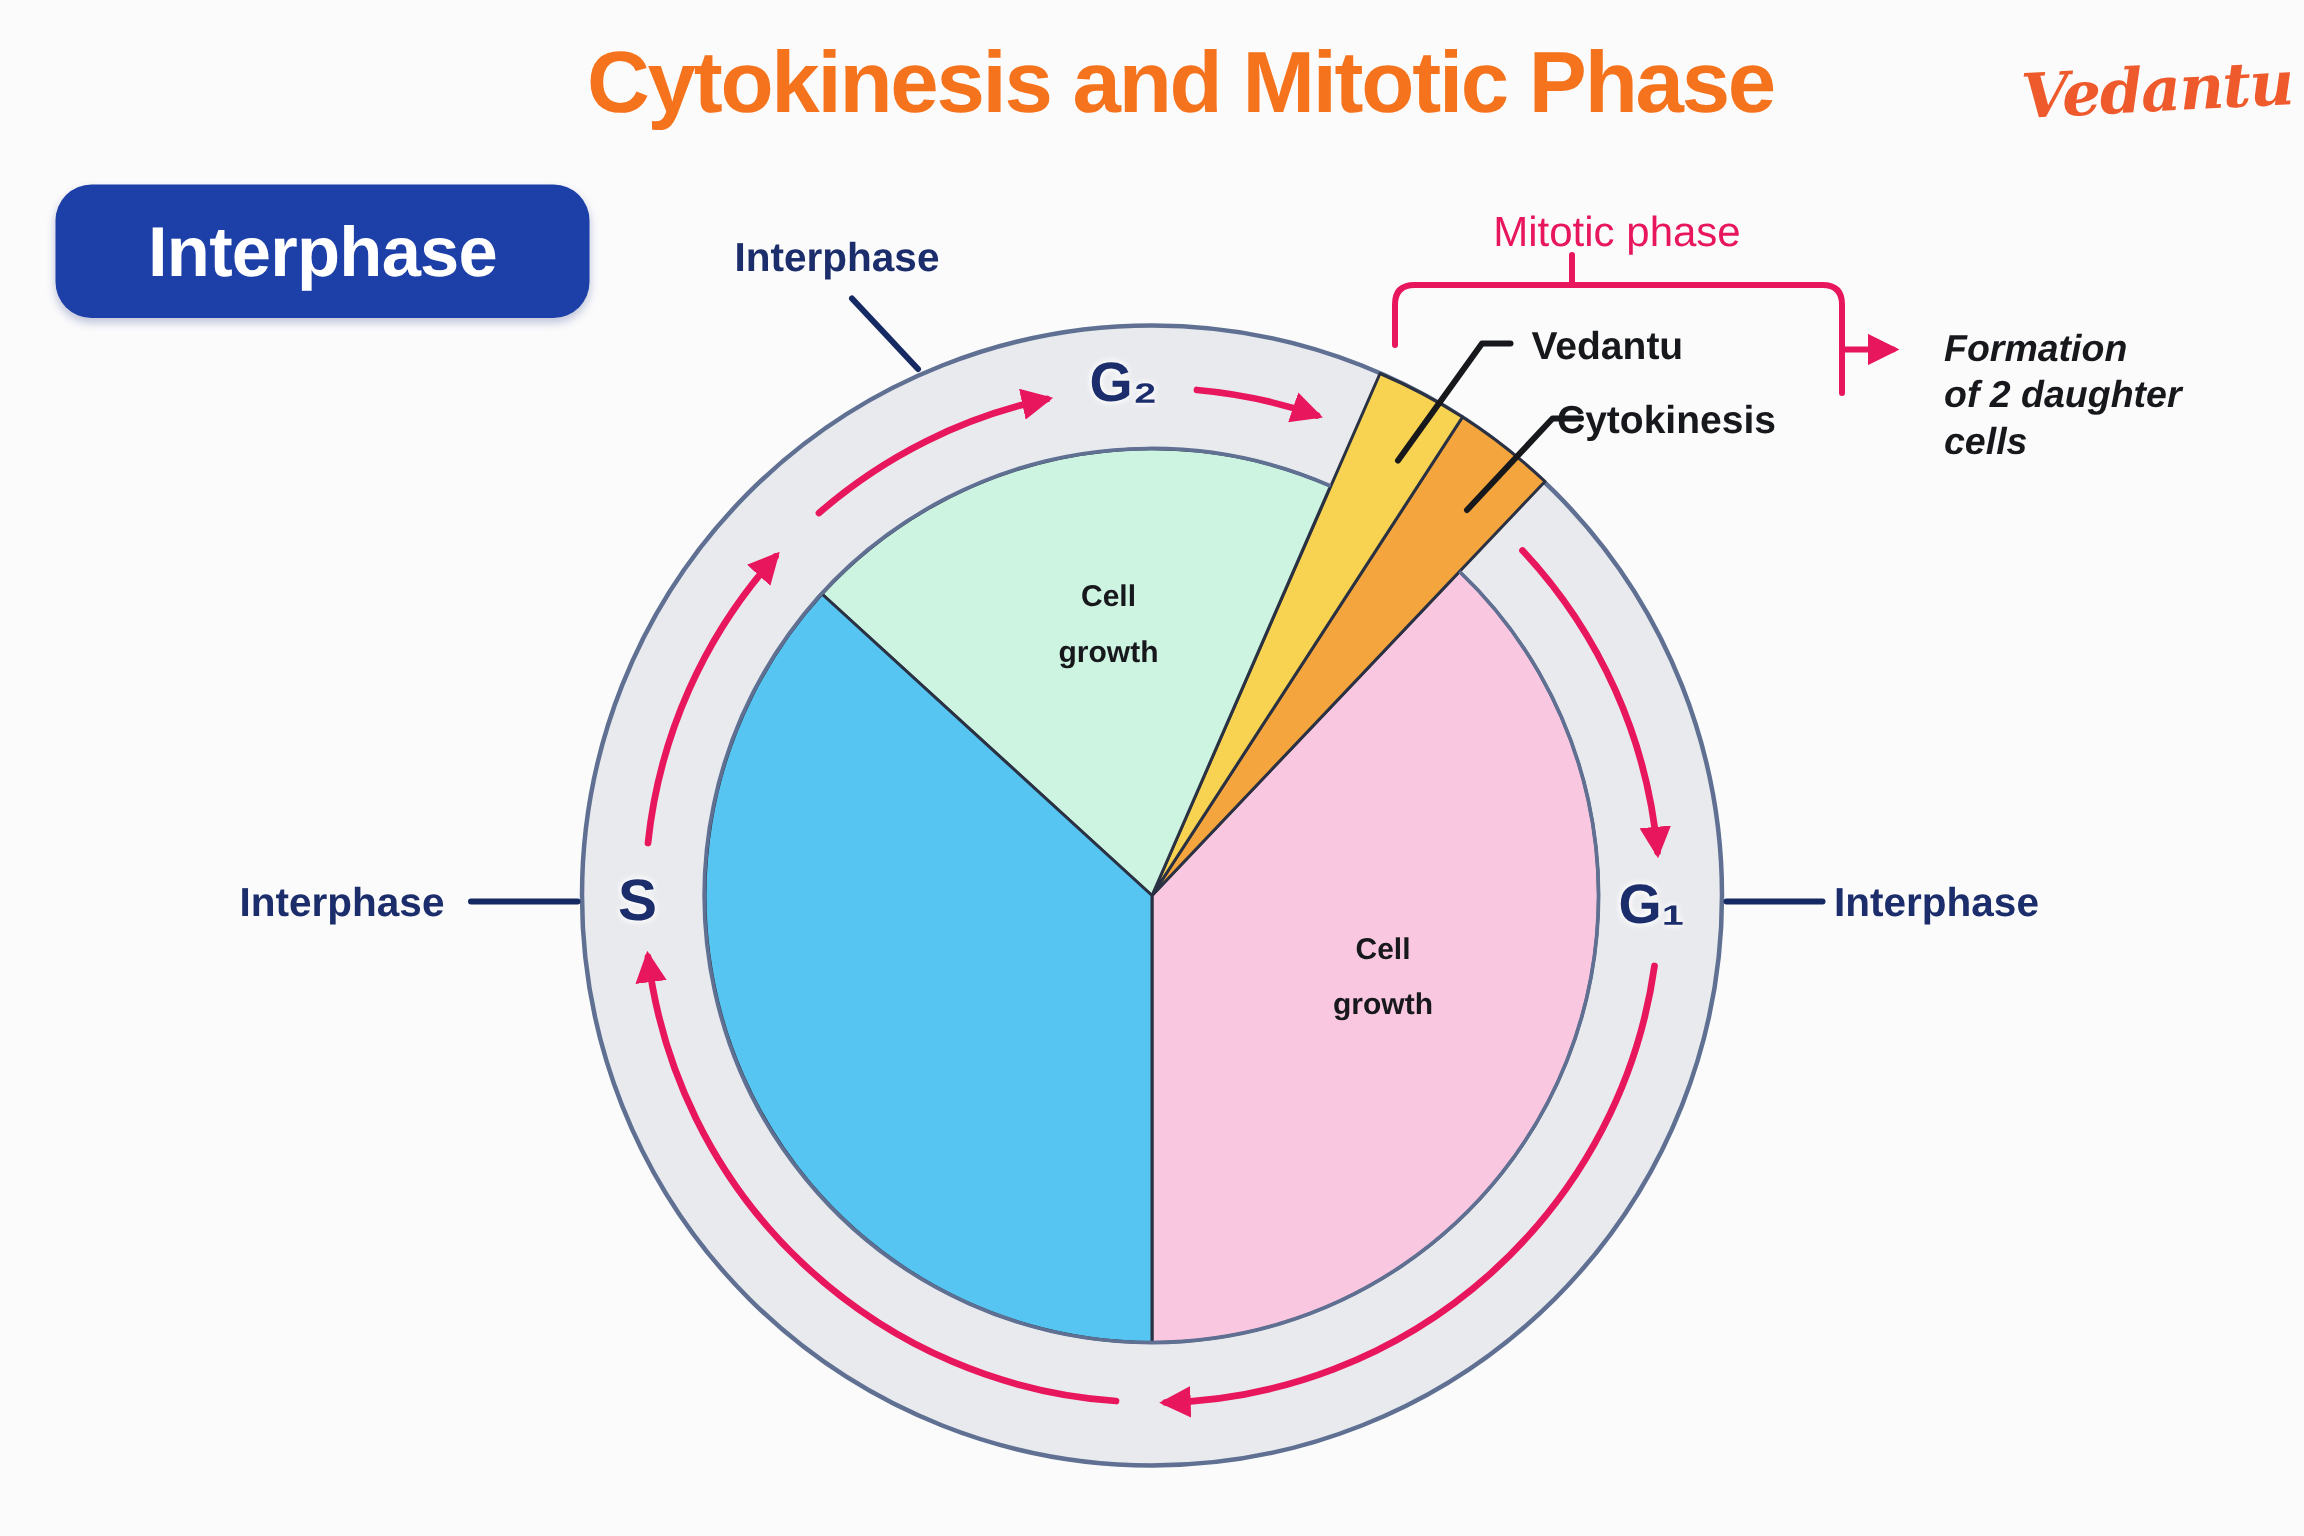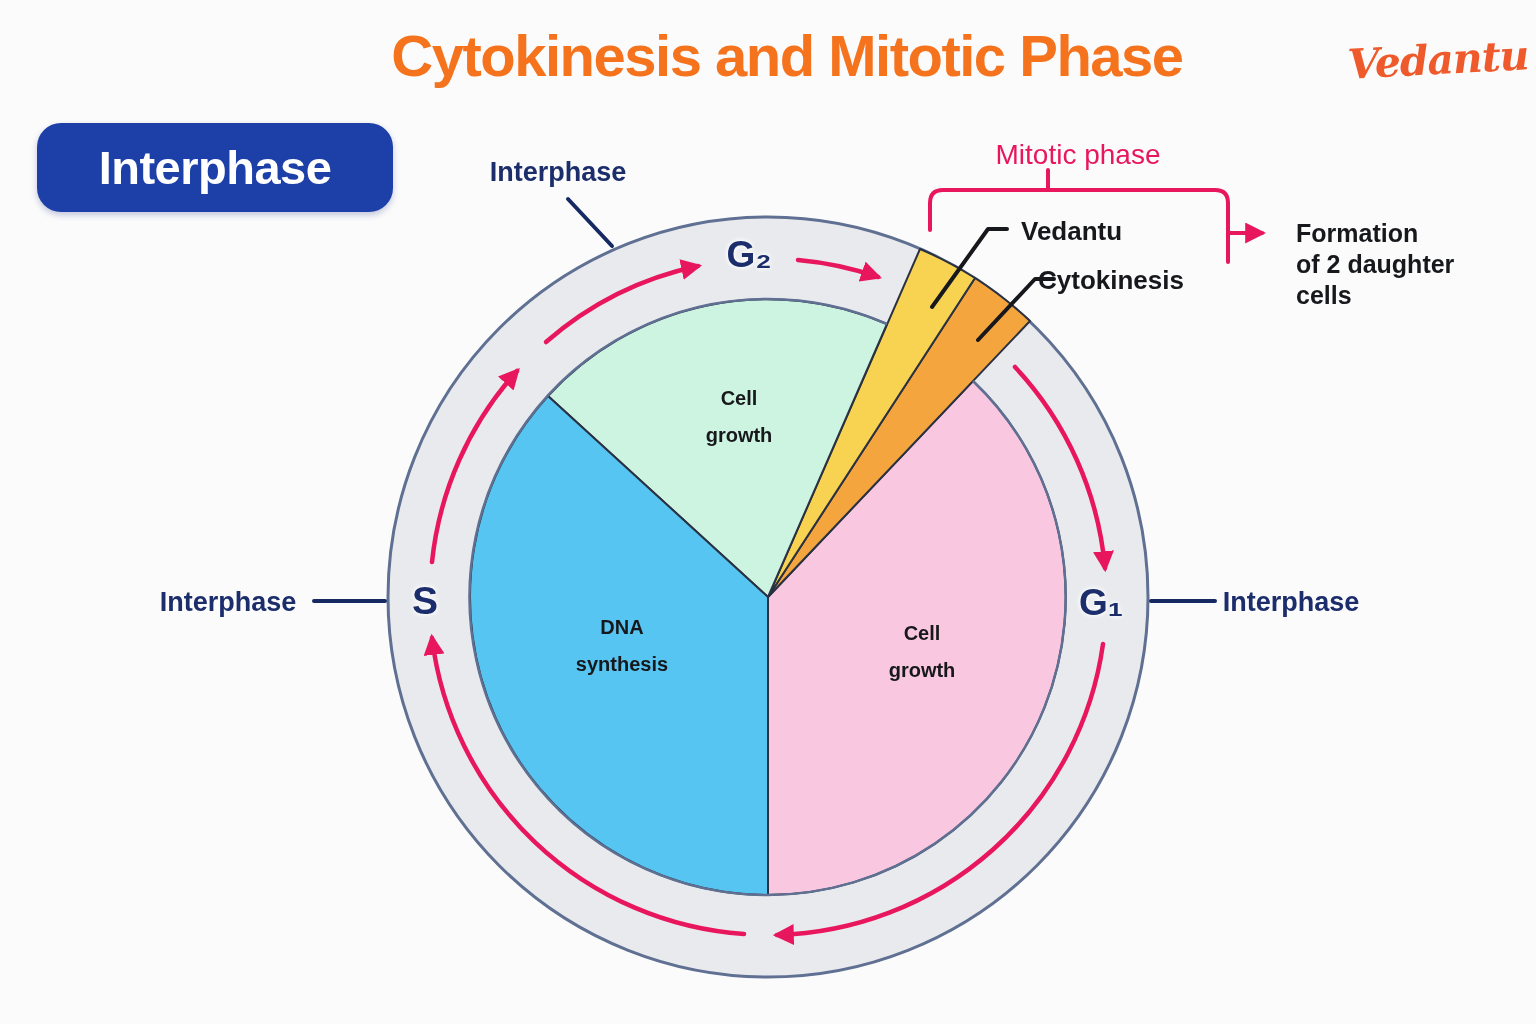--- a/index.html
+++ b/index.html
@@ -27,21 +27,21 @@
   }
   .badge span{color:#ffffff;font-size:47px;font-weight:bold;letter-spacing:-.5px;}
   .navy{color:var(--navy,#1b2d6b);font-weight:bold;}
   .ring-phase{font-size:27px;}
   .halo{text-shadow:0 0 6px #ffffff,0 0 4px #ffffff;}
   .g-label{font-size:37px;text-align:center;}
   .s-label{font-size:39px;}
   .slice-label{font-size:20px;line-height:37px;font-weight:bold;color:var(--ink,#17181c);}
   .crimson-label{color:var(--crimson,#e8175d);font-size:28px;font-weight:normal;white-space:nowrap;}
   .black-label{color:var(--ink,#17181c);font-size:26px;font-weight:bold;white-space:nowrap;}
-  .formation{line-height:31px;font-size:25px;}
+  .formation{line-height:31px;font-size:25px;font-style:italic;}
 </style>
 </head>
 <body>
 
 <div class="stage">
 
   <svg width="1536" height="1024" viewBox="0 0 1536 1024">
     <defs>
       <marker id="arrow" viewBox="0 0 10 10" refX="8" refY="5" markerWidth="21" markerHeight="21" orient="auto" markerUnits="userSpaceOnUse">
         <path d="M0,0 L10,5 L0,10 Z" style="fill:var(--crimson,#e8175d)"></path>
@@ -96,22 +96,20 @@
   <div class="lbl navy ring-phase" style="left:558px;top:172px">Interphase</div>
   <div class="lbl navy ring-phase" style="left:228px;top:602px">Interphase</div>
   <div class="lbl navy ring-phase" style="left:1291px;top:602px">Interphase</div>
 
   <div class="lbl navy g-label halo" style="left:749px;top:255px">G₂</div>
   <div class="lbl navy s-label halo" style="left:425px;top:601px">S</div>
   <div class="lbl navy g-label halo" style="left:1101px;top:603px">G₁</div>
 
   <div class="lbl slice-label" style="left:739px;top:417px">Cell
 growth</div>
-  <div class="lbl slice-label" style="left:622px;top:646px">DNA
-synthesis</div>
   <div class="lbl slice-label" style="left:922px;top:652px">Cell
 growth</div>
 
   <div class="lbl crimson-label" style="left:1078px;top:155px">Mitotic phase</div>
   <div class="lbl left-anchor black-label" style="left:1021px;top:231px;transform:translateY(-50%)">Vedantu</div>
   <div class="lbl left-anchor black-label" style="left:1038px;top:280px;transform:translateY(-50%)">Cytokinesis</div>
   <div class="lbl left-anchor black-label formation" style="left:1296px;top:264px;transform:translateY(-50%);white-space:pre-line">Formation
 of 2 daughter
 cells</div>
 

